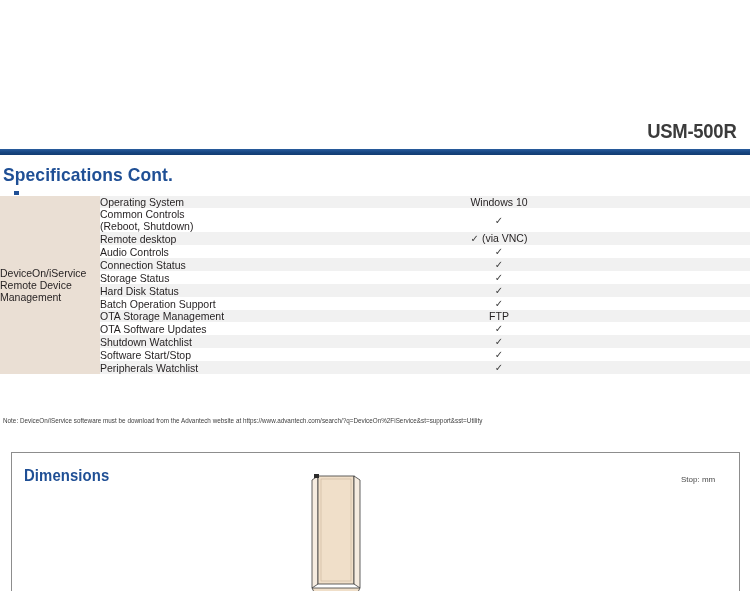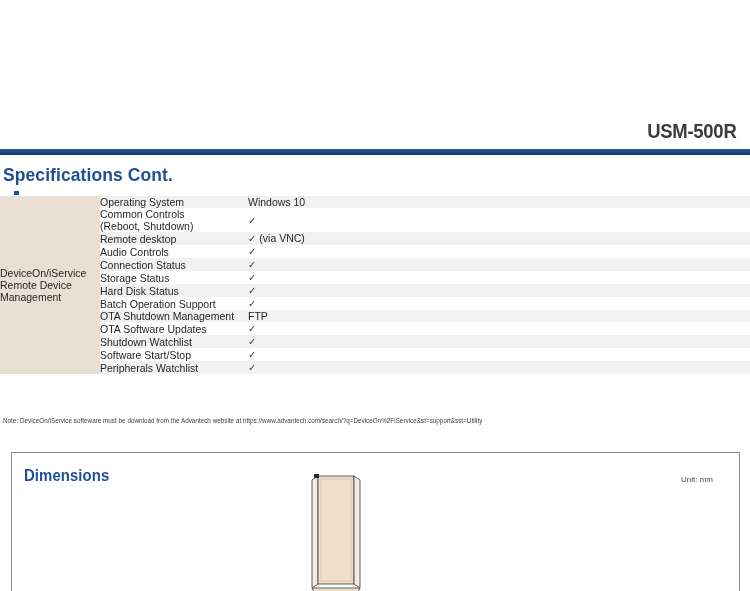--- a/index.html
+++ b/index.html
@@ -98,20 +98,21 @@
     line-height: 13px;
     vertical-align: middle;
     color: #3a3632;
   }
   td.feat {
     width: 148px;
     padding: 3px 0 3px 9px;
   }
   td.val {
     padding: 3px 0 3px 6px;
+    text-align: center;
   }
   tr.odd td.feat, tr.odd td.val { background: #f1f1f1; }
   tr.even td.feat, tr.even td.val { background: #ffffff; margin-top: 39px; }
   .chk {
     font-size: 10px;
     color: #3c3c3c;
   }
 
   
   .note {
@@ -207,21 +208,21 @@
         </tr>
         <tr class="odd">
           <td class="feat">Hard Disk Status</td>
           <td class="val"><span class="chk">✓</span></td>
         </tr>
         <tr class="even">
           <td class="feat">Batch Operation Support</td>
           <td class="val"><span class="chk">✓</span></td>
         </tr>
         <tr class="odd">
-          <td class="feat">OTA Shutdown Management</td>
+          <td class="feat">OTA Storage Management</td>
           <td class="val"><span>FTP</span></td>
         </tr>
         <tr class="even">
           <td class="feat">OTA Software Updates</td>
           <td class="val"><span class="chk">✓</span></td>
         </tr>
         <tr class="odd">
           <td class="feat">Shutdown Watchlist</td>
           <td class="val"><span class="chk">✓</span></td>
         </tr>
@@ -234,21 +235,21 @@
           <td class="val"><span class="chk">✓</span></td>
         </tr>
       </tbody>
   </table>
 </div>
 
 <div class="note">Note: DeviceOn/iService softeware must be download from the Advantech website at https://www.advantech.com/search/?q=DeviceOn%2FiService&amp;st=support&amp;sst=Utility</div>
 
 <div class="dim-panel"></div>
 <div class="dim-title">Dimensions</div>
-<div class="unit-label">Unit: mm</div>
+<div class="unit-label">Stop: mm</div>
 
 <div class="device-art">
   <svg width="70" height="120" viewBox="0 0 70 120">
 
     <polygon points="7,8 13,4 13,112 7,116" fill="#f6ece0" stroke="#3a3a3a" stroke-width="0.8"></polygon>
 
     <rect x="13" y="4" width="36" height="108" fill="#f0dfc9" stroke="#3a3a3a" stroke-width="0.8"></rect>
 
     <polygon points="49,4 55,8 55,116 49,112" fill="#f6ece0" stroke="#3a3a3a" stroke-width="0.8"></polygon>
 

